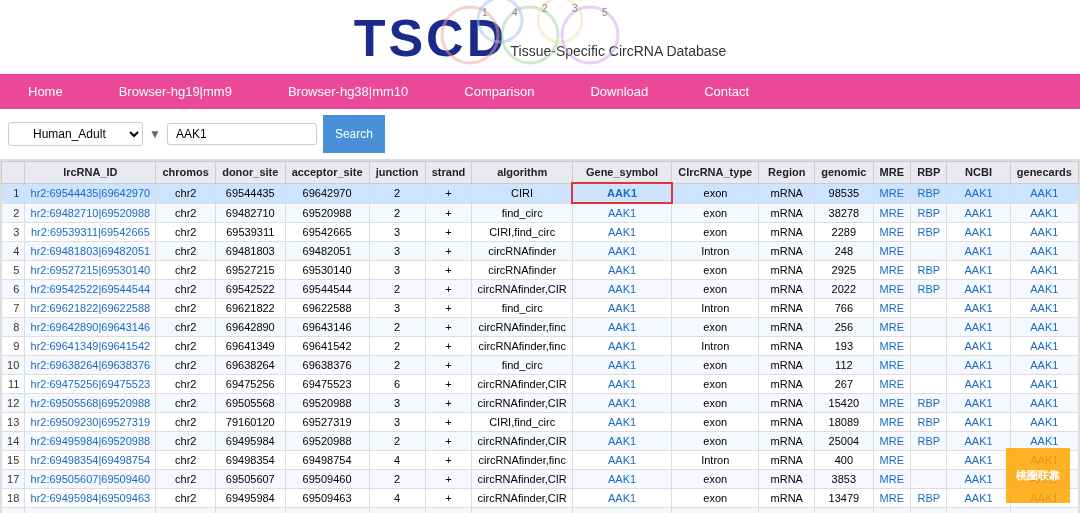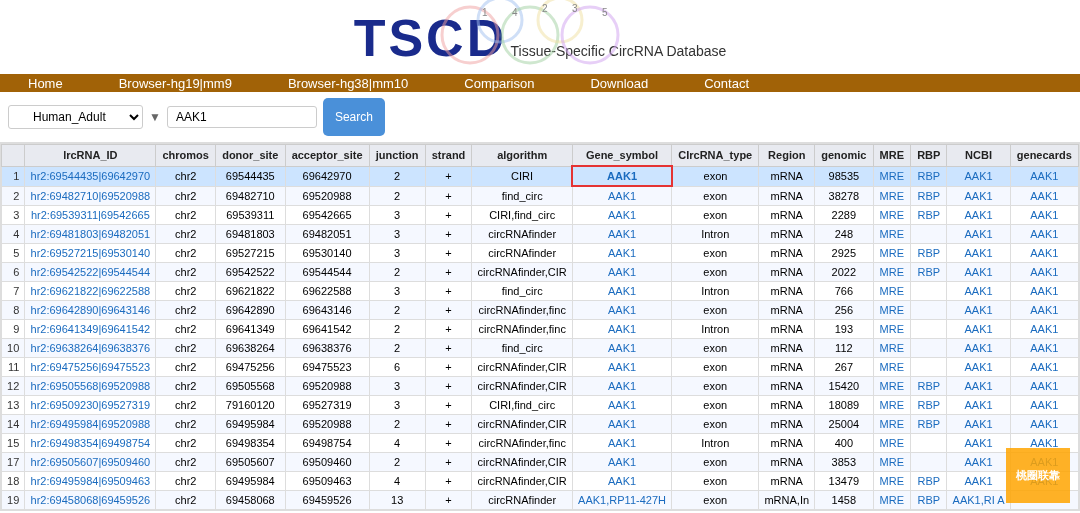--- a/index.html
+++ b/index.html
@@ -15,24 +15,24 @@
     .logo-circles {
       position: absolute;
       top: 0; left: 50%;
       transform: translateX(-50%);
       width: 500px; height: 70px;
       pointer-events: none;
     }
 
     
     .navbar {
-      background: #a16207;
+      background: #ec4899;
       display: flex;
       align-items: flex-start;
-      height: 18px;
+      height: 35px;
     }
     .navbar-item {
       color: #fff;
       padding: 0 28px;
       height: 100%;
       display: flex;
       align-items: center;
       cursor: pointer;
       font-size: 13px;
       white-space: nowrap;
@@ -59,21 +59,21 @@
       border: 1px solid #ccc;
       border-radius: 3px;
       font-size: 12px;
       width: 150px;
     }
     .search-bar button {
       padding: 12px 12px;
       background: #4a90d9;
       color: #fff;
       border: none;
-      border-radius: 5px;
+      border-radius: 0;
       cursor: pointer;
       font-size: 12px;
     }
 
     
     .table-container {
       overflow-x: auto;
       overflow-y: auto;
       max-height: 370px;
       border: 1px solid #ddd;

